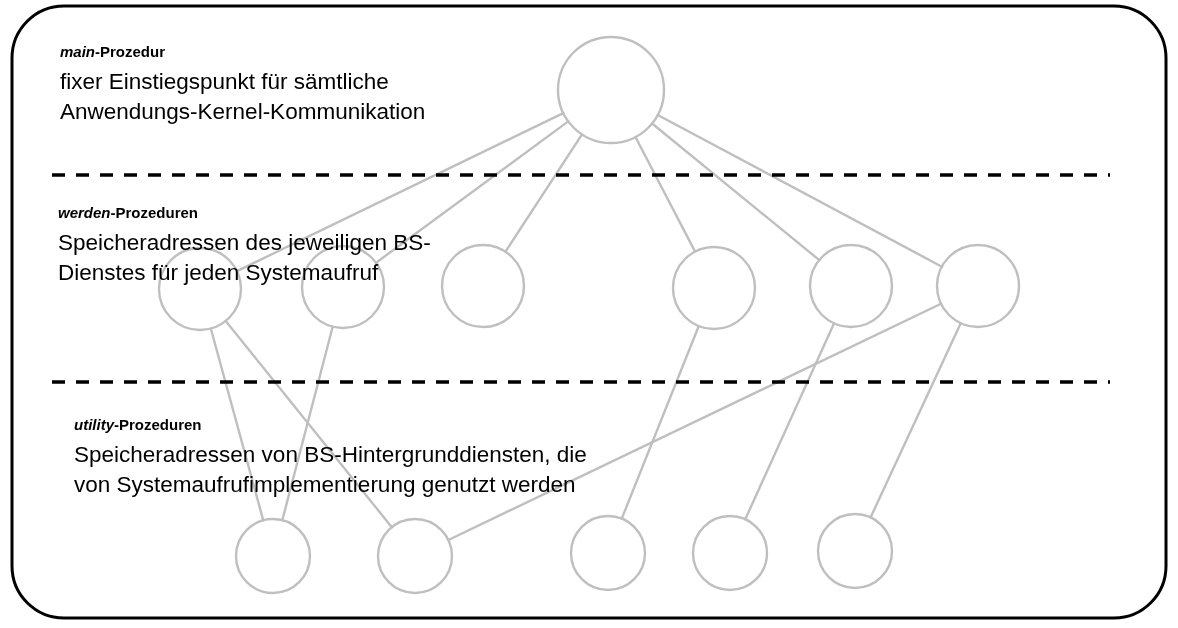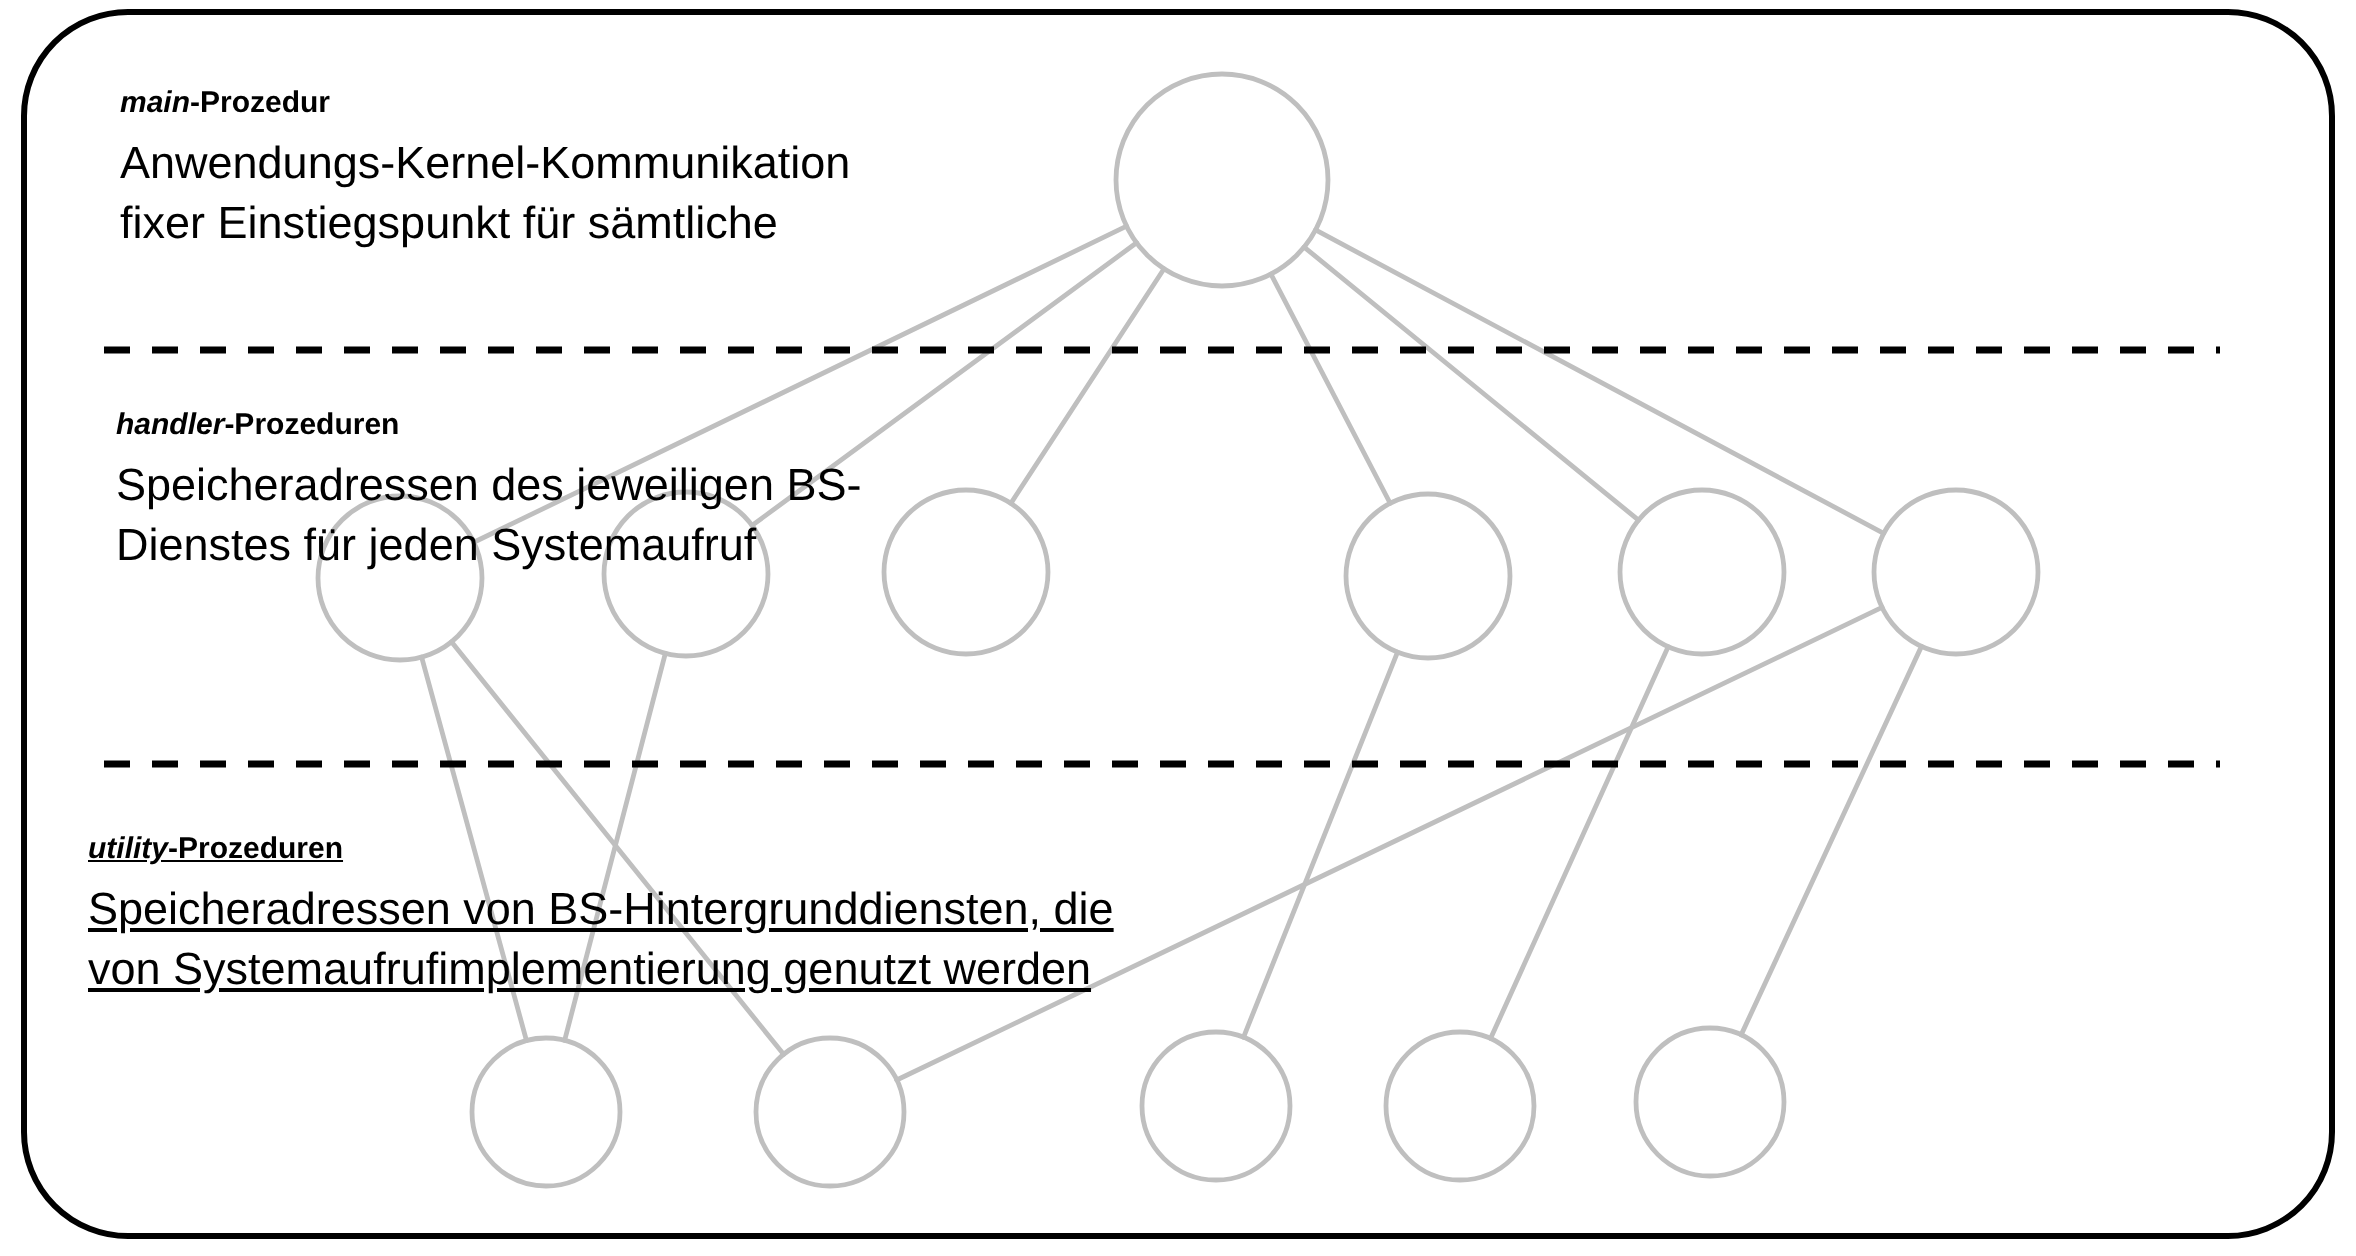--- a/index.html
+++ b/index.html
@@ -39,21 +39,21 @@
   }
   .tb-title .kw {
     font-style: italic;
     font-weight: bold;
   }
   .tb-line {
     font-weight: normal;
   }
   #block-main  { left: 60px;  top: 36px;  }
   #block-handler { left: 58px; top: 197px; }
-  #block-utility { left: 44px; top: 409px; text-decoration: underline; }
+  #block-utility { left: 74px; top: 409px; }
 </style>
 </head>
 <body>
 
 <div id="stage">
 
   <svg id="diagram-svg" viewBox="0 0 1178 628" xmlns="http://www.w3.org/2000/svg">
     <g id="frame-layer">
         <rect x="12" y="6" width="1154" height="612" rx="52" ry="52" fill="#ffffff" stroke="#000000" stroke-width="3"></rect>
       </g>
@@ -89,27 +89,27 @@
     <g id="divider-layer">
         <line x1="52" y1="175" x2="1110" y2="175" stroke="#000000" stroke-width="3.5" stroke-dasharray="13 11"></line>
         <line x1="52" y1="382" x2="1110" y2="382" stroke="#000000" stroke-width="3.5" stroke-dasharray="13 11"></line>
       </g>
   </svg>
 
   <div class="text-block" id="block-main">
     <div class="tb-title">
       <span class="kw">main</span><span>-Prozedur</span>
     </div>
+    <div class="tb-line">fixer Einstiegspunkt für sämtliche</div>
     <div class="tb-line">Anwendungs-Kernel-Kommunikation</div>
-    <div class="tb-line">fixer Einstiegspunkt für sämtliche</div>
   </div>
 
   <div class="text-block" id="block-handler">
     <div class="tb-title">
-      <span class="kw">handler</span><span>-Prozeduren</span>
+      <span class="kw">werden</span><span>-Prozeduren</span>
     </div>
     <div class="tb-line">Speicheradressen des jeweiligen BS-</div>
     <div class="tb-line">Dienstes für jeden Systemaufruf</div>
   </div>
 
   <div class="text-block" id="block-utility">
     <div class="tb-title">
       <span class="kw">utility</span><span>-Prozeduren</span>
     </div>
     <div class="tb-line">Speicheradressen von BS-Hintergrunddiensten, die</div>

